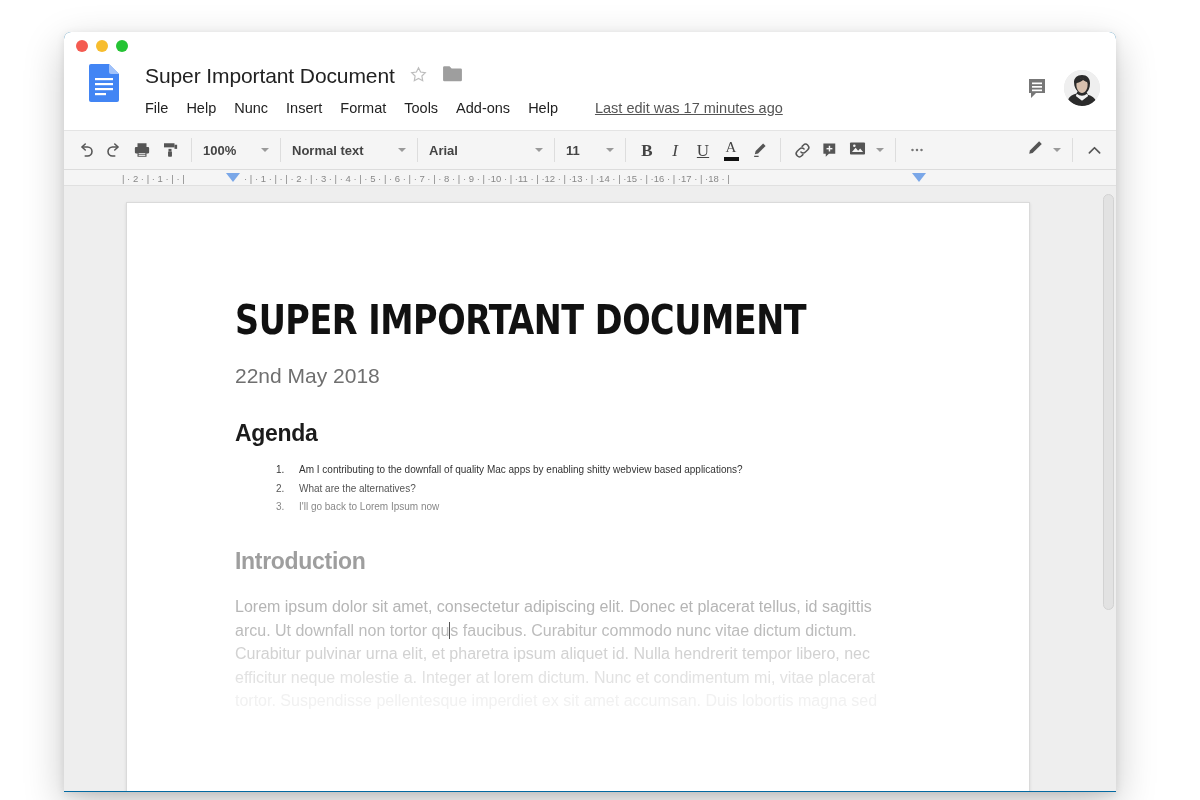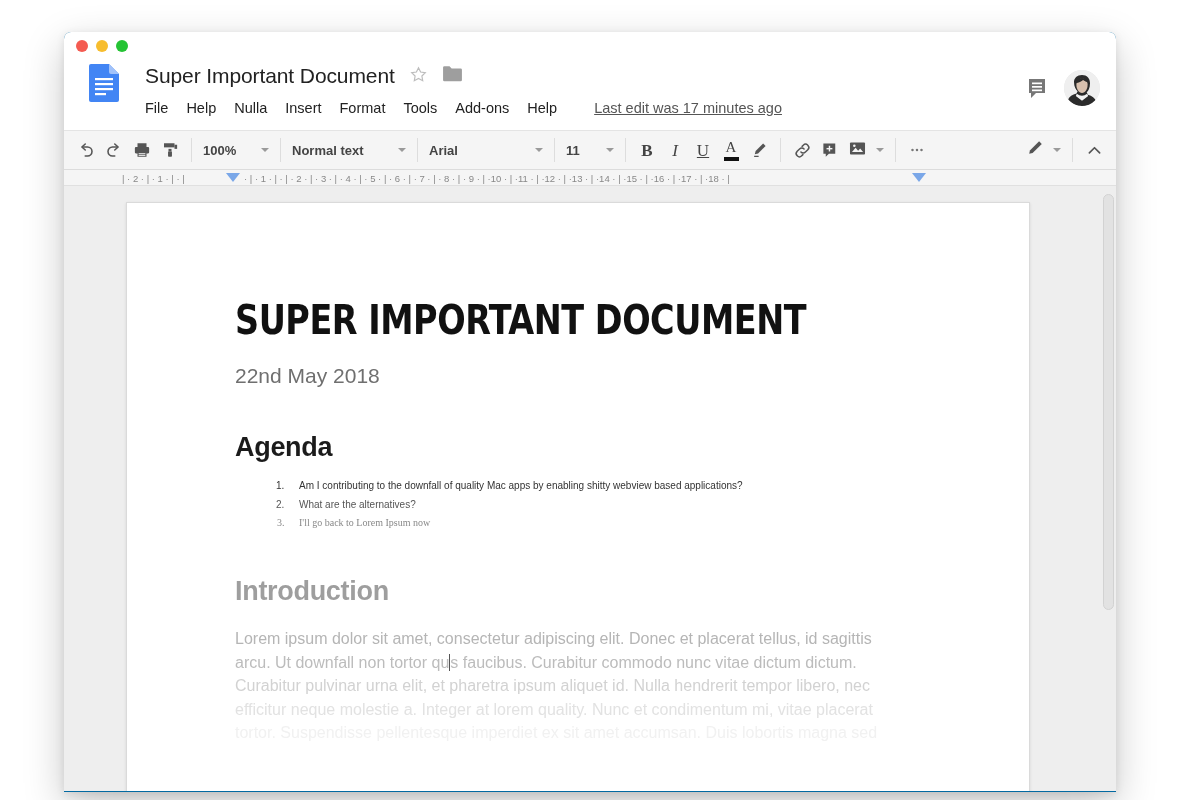--- a/index.html
+++ b/index.html
@@ -189,22 +189,22 @@
     letter-spacing: -0.5px;
     color: #111111;
     line-height: 1.08;
     transform: scaleX(0.93);
     transform-origin: left center;
   }
   .doc-date {
     font-size: 21px; color: #6f6f6f; margin-top: 22px; font-weight: 400;
   }
   .doc-h2 {
-    font-size: 27px; font-weight: bold; color: #1b1b1b;
-    margin-top: 44px; letter-spacing: -0.3px;
+    font-size: 23px; font-weight: bold; color: #1b1b1b;
+    margin-top: 32px; letter-spacing: -0.3px;
   }
   .doc-h2.faded { color: #9e9e9e; }
   ol.agenda {
     margin-top: 14px;
     padding-left: 52px;
     list-style: decimal;
   }
   ol.agenda li {
     font-size: 10px;
     line-height: 1.84;
@@ -276,21 +276,21 @@
         <div class="folder-icon">
           <svg width="21" height="18" viewBox="0 0 24 21">
             <path d="M1 3a1.5 1.5 0 0 1 1.5-1.5h6L11 4h10.5A1.5 1.5 0 0 1 23 5.5v12A1.5 1.5 0 0 1 21.5 19h-19A1.5 1.5 0 0 1 1 17.5z" fill="#9e9e9e"></path>
           </svg>
         </div>
       </div>
 
       <div class="menubar">
         <div class="menu-item">File</div>
         <div class="menu-item">Help</div>
-        <div class="menu-item">Nulla</div>
+        <div class="menu-item">Nunc</div>
         <div class="menu-item">Insert</div>
         <div class="menu-item">Format</div>
         <div class="menu-item">Tools</div>
         <div class="menu-item">Add-ons</div>
         <div class="menu-item">Help</div>
         <div class="last-edit">Last edit was 17 minutes ago</div>
       </div>
 
       <div class="header-right">
         <div class="comment-btn">
@@ -469,30 +469,30 @@
     <div class="workspace">
       <div class="page">
         <div class="page-inner">
           <div class="doc-h1">SUPER IMPORTANT DOCUMENT</div>
           <div class="doc-date">22nd May 2018</div>
 
           <div class="doc-h2">Agenda</div>
           <ol class="agenda">
             <li style="color:#333333;">Am I contributing to the downfall of quality Mac apps by enabling shitty webview based applications?</li>
             <li style="color:#555555;">What are the alternatives?</li>
-            <li style="color:#888888;font-family:Liberation Serif, serif;">I'll go back to Lorem Ipsum now</li>
+            <li style="color:#888888;">I'll go back to Lorem Ipsum now</li>
           </ol>
 
           <div class="intro-wrap">
             <div class="doc-h2 faded">Introduction</div>
             <div class="para">
               <p style="color:#b5b5b5;margin-top:20px;">Lorem ipsum dolor sit amet, consectetur adipiscing elit. Donec et placerat tellus, id sagittis</p>
               <p class="caret-line" style="color:#bcbcbc;"><span>arcu. Ut downfall non tortor qu</span><span class="text-caret"></span><span>s faucibus. Curabitur commodo nunc vitae dictum dictum.</span></p>
               <p style="color:#d2d2d2;">Curabitur pulvinar urna elit, et pharetra ipsum aliquet id. Nulla hendrerit tempor libero, nec</p>
-              <p style="color:#e2e2e2;">efficitur neque molestie a. Integer at lorem quality. Nunc et condimentum mi, vitae placerat</p>
+              <p style="color:#e2e2e2;">efficitur neque molestie a. Integer at lorem dictum. Nunc et condimentum mi, vitae placerat</p>
               <p style="color:#f1f1f1;">tortor. Suspendisse pellentesque imperdiet ex sit amet accumsan. Duis lobortis magna sed</p>
             </div>
           </div>
         </div>
       </div>
 
       <div class="vscroll"></div>
     </div>
   </div>
 </div>

